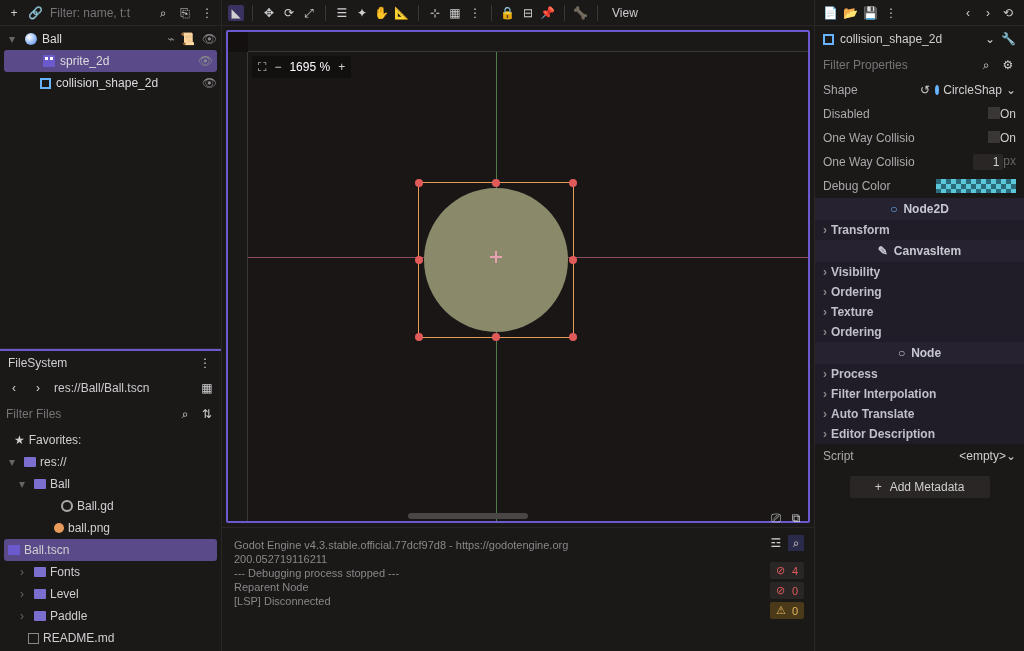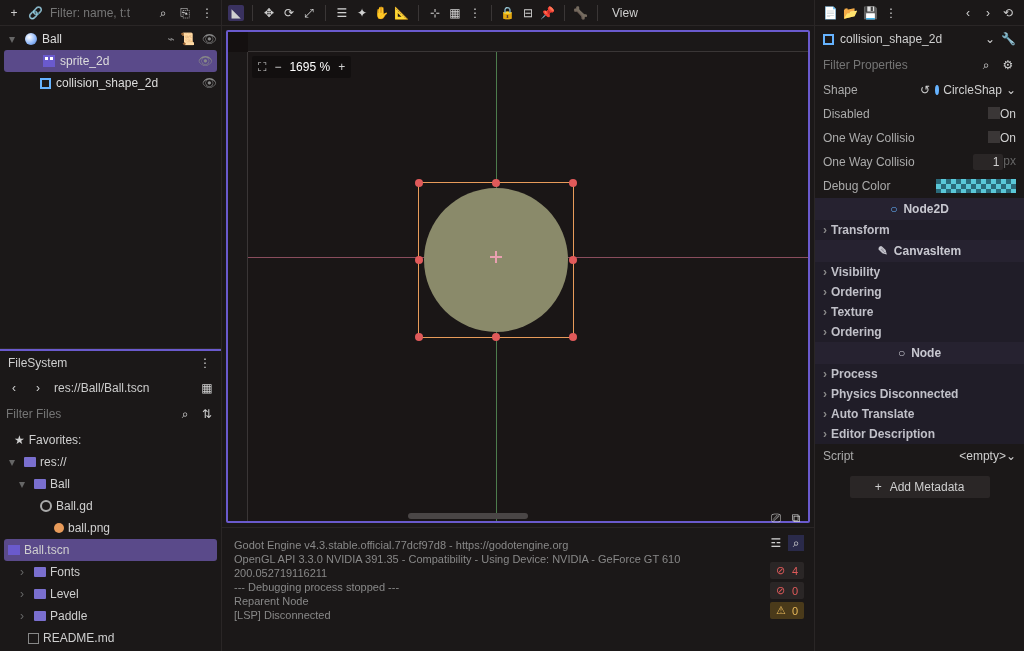--- a/index.html
+++ b/index.html
@@ -160,21 +160,21 @@
         <div class="fs-row">
           <span class="tree-indent">▾</span>
           <span class="folder-icon"></span>
           <span>res://</span>
         </div>
         <div class="fs-row" style="padding-left:14px">
           <span class="tree-indent">▾</span>
           <span class="folder-icon"></span>
           <span>Ball</span>
         </div>
-        <div class="fs-row" style="padding-left:40px">
+        <div class="fs-row" style="padding-left:61px">
           <span class="gear-icon"></span>
           <span>Ball.gd</span>
         </div>
         <div class="fs-row" style="padding-left:54px">
           <span class="png-icon"></span>
           <span>ball.png</span>
         </div>
         <div class="fs-row sel" style="">
           <span class="tscn-icon"></span>
           <span>Ball.tscn</span>
@@ -252,21 +252,20 @@
               <div class="handle" style="left:100%;top:100%"></div>
           </div>
           <div class="center-cross"></div>
           <div class="hscroll"></div>
         </div>
       </div>
     </div>
     <div class="console">
       <div class="console-text">
         <div>Godot Engine v4.3.stable.official.77dcf97d8 - https://godotengine.org</div>
-        <div>OpenGL API 3.3.0 NVIDIA 391.35 - Compatibility - Using Device: NVIDIA - GeForce GT 610</div>
         <div></div>
         <div>200.052719116211</div>
         <div>--- Debugging process stopped ---</div>
         <div>Reparent Node</div>
         <div>[LSP] Disconnected</div>
       </div>
     </div>
   </div>
 
   <div class="right">
@@ -363,21 +362,21 @@
     <div class="section-hdr">
       <span>○</span>
         <span>Node</span>
     </div>
     <div class="section-row">
         <span class="caret">›</span>
         <span>Process</span>
       </div>
     <div class="section-row">
         <span class="caret">›</span>
-        <span>Physics Disconnected</span>
+        <span>Filter Interpolation</span>
       </div>
     <div class="section-row">
         <span class="caret">›</span>
         <span>Auto Translate</span>
       </div>
     <div class="section-row">
         <span class="caret">›</span>
         <span>Editor Description</span>
       </div>
 

